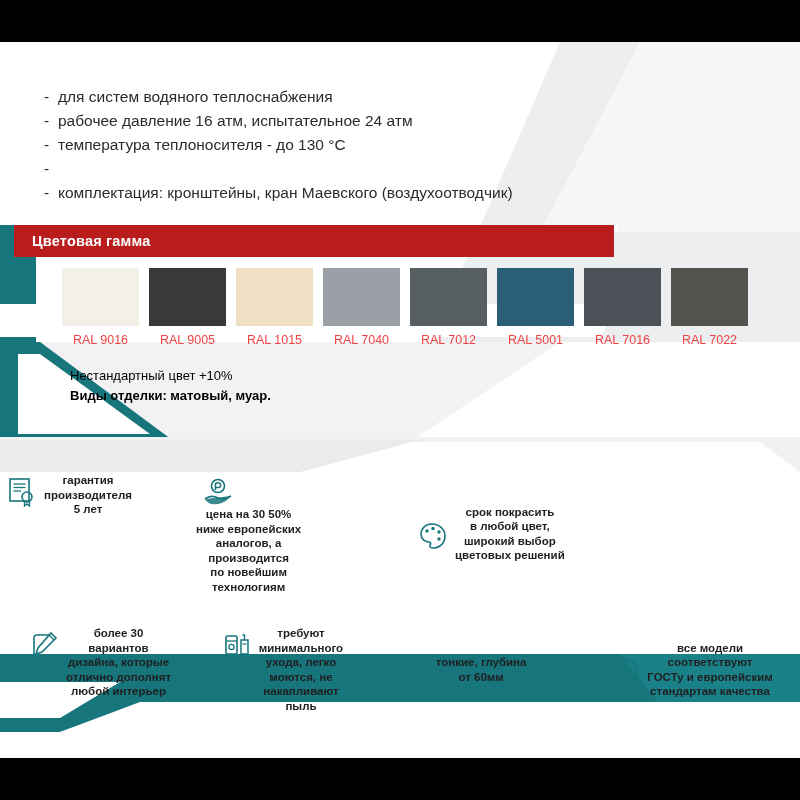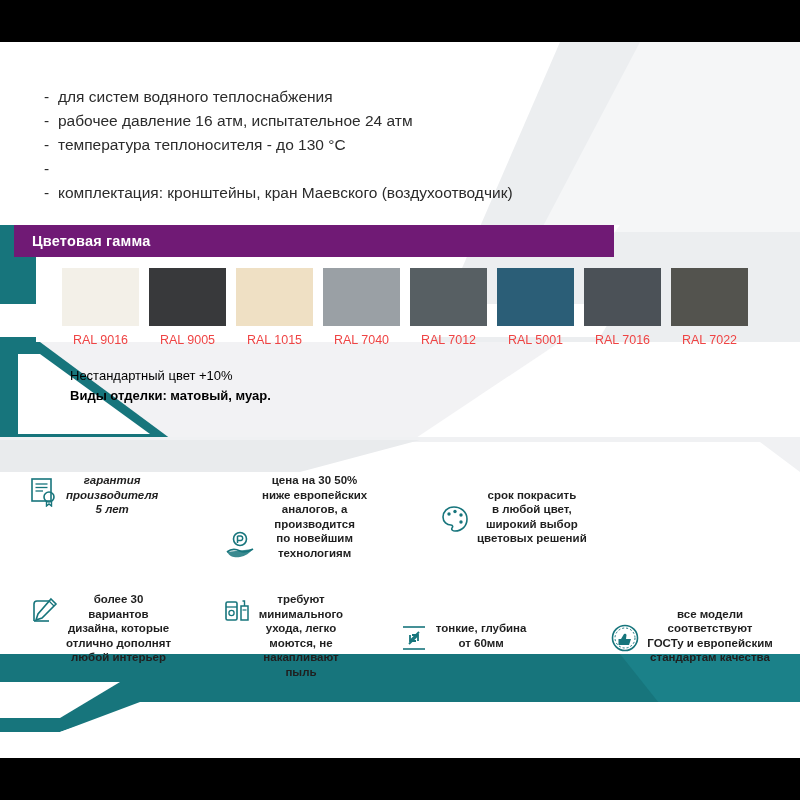--- a/index.html
+++ b/index.html
@@ -30,21 +30,21 @@
     display:flex;align-items:flex-start;
     font-size:15.5px;line-height:22px;
     margin-bottom:2px;
     white-space:nowrap;
   }
   .bullets .dash{width:14px;flex:none;color:#2b2b2b;}
 
   
   .gamut-bar{
     position:absolute;left:14px;top:225px;width:600px;height:32px;
-    background:#701a75;
+    background:#b91c1c;
     display:flex;align-items:center;
   }
   .gamut-bar .title{
     color:#ffffff;font-weight:bold;font-size:14.5px;padding-left:18px;letter-spacing:.2px;
   }
 
   
   .swatch-row{position:absolute;left:62px;top:268px;display:flex;gap:10px;}
   .swatch{width:77px;}
   .swatch .chip{width:77px;height:58px;}
@@ -173,40 +173,40 @@
 
   <div class="notes">
     <div>Нестандартный цвет +10%</div>
     <div style="font-weight:bold">Виды отделки: матовый, муар.</div>
   </div>
 
   <div class="features">
 
     <div class="frow" style="padding:18px 0 0 0;">
 
-      <div class="feat" style="width:196px;padding-left:22px;font-style:italic;">
+      <div class="feat" style="width:196px;">
         <div class="ico">
           <svg class="ic" width="30" height="30" viewBox="0 0 30 30">
             <rect x="3" y="2" width="19" height="22" fill="none" stroke="#17757c" stroke-width="1.6"></rect>
             <line x1="6.5" y1="7" x2="18.5" y2="7" stroke="#17757c" stroke-width="1.3"></line>
             <line x1="6.5" y1="10.5" x2="18.5" y2="10.5" stroke="#17757c" stroke-width="1.3"></line>
             <line x1="6.5" y1="14" x2="14" y2="14" stroke="#17757c" stroke-width="1.3"></line>
             <circle cx="20" cy="20" r="5" fill="none" stroke="#17757c" stroke-width="1.6"></circle>
             <path d="M17.5 24 L17.5 29 L20 27 L22.5 29 L22.5 24" fill="none" stroke="#17757c" stroke-width="1.4"></path>
           </svg>
         </div>
         <div class="txt c">
           <div>гарантия</div>
           <div>производителя</div>
           <div>5 лет</div>
         </div>
       </div>
 
 
-      <div class="feat" style="width:215px;align-items:flex-end;">
+      <div class="feat" style="width:215px;align-items:flex-start;flex-direction:column;">
         <div class="ico">
           <svg class="ic" width="32" height="30" viewBox="0 0 32 30">
             <circle cx="16" cy="9" r="6.5" fill="none" stroke="#17757c" stroke-width="1.6"></circle>
             <path d="M13.5 6 L13.5 13 M13.5 6 L17 6 A2.4 2.4 0 0 1 17 10.6 L13.5 10.6" fill="none" stroke="#17757c" stroke-width="1.5"></path>
             <path d="M3 22 C8 18 12 19 16 21 C20 23 24 22 29 19" fill="none" stroke="#17757c" stroke-width="1.8"></path>
             <path d="M3 22 C6 27 11 28 16 27 C21 26 26 23 29 19" fill="#17757c" opacity="0.85"></path>
           </svg>
         </div>
         <div class="txt c">
           <div>цена на 30 50%</div>

